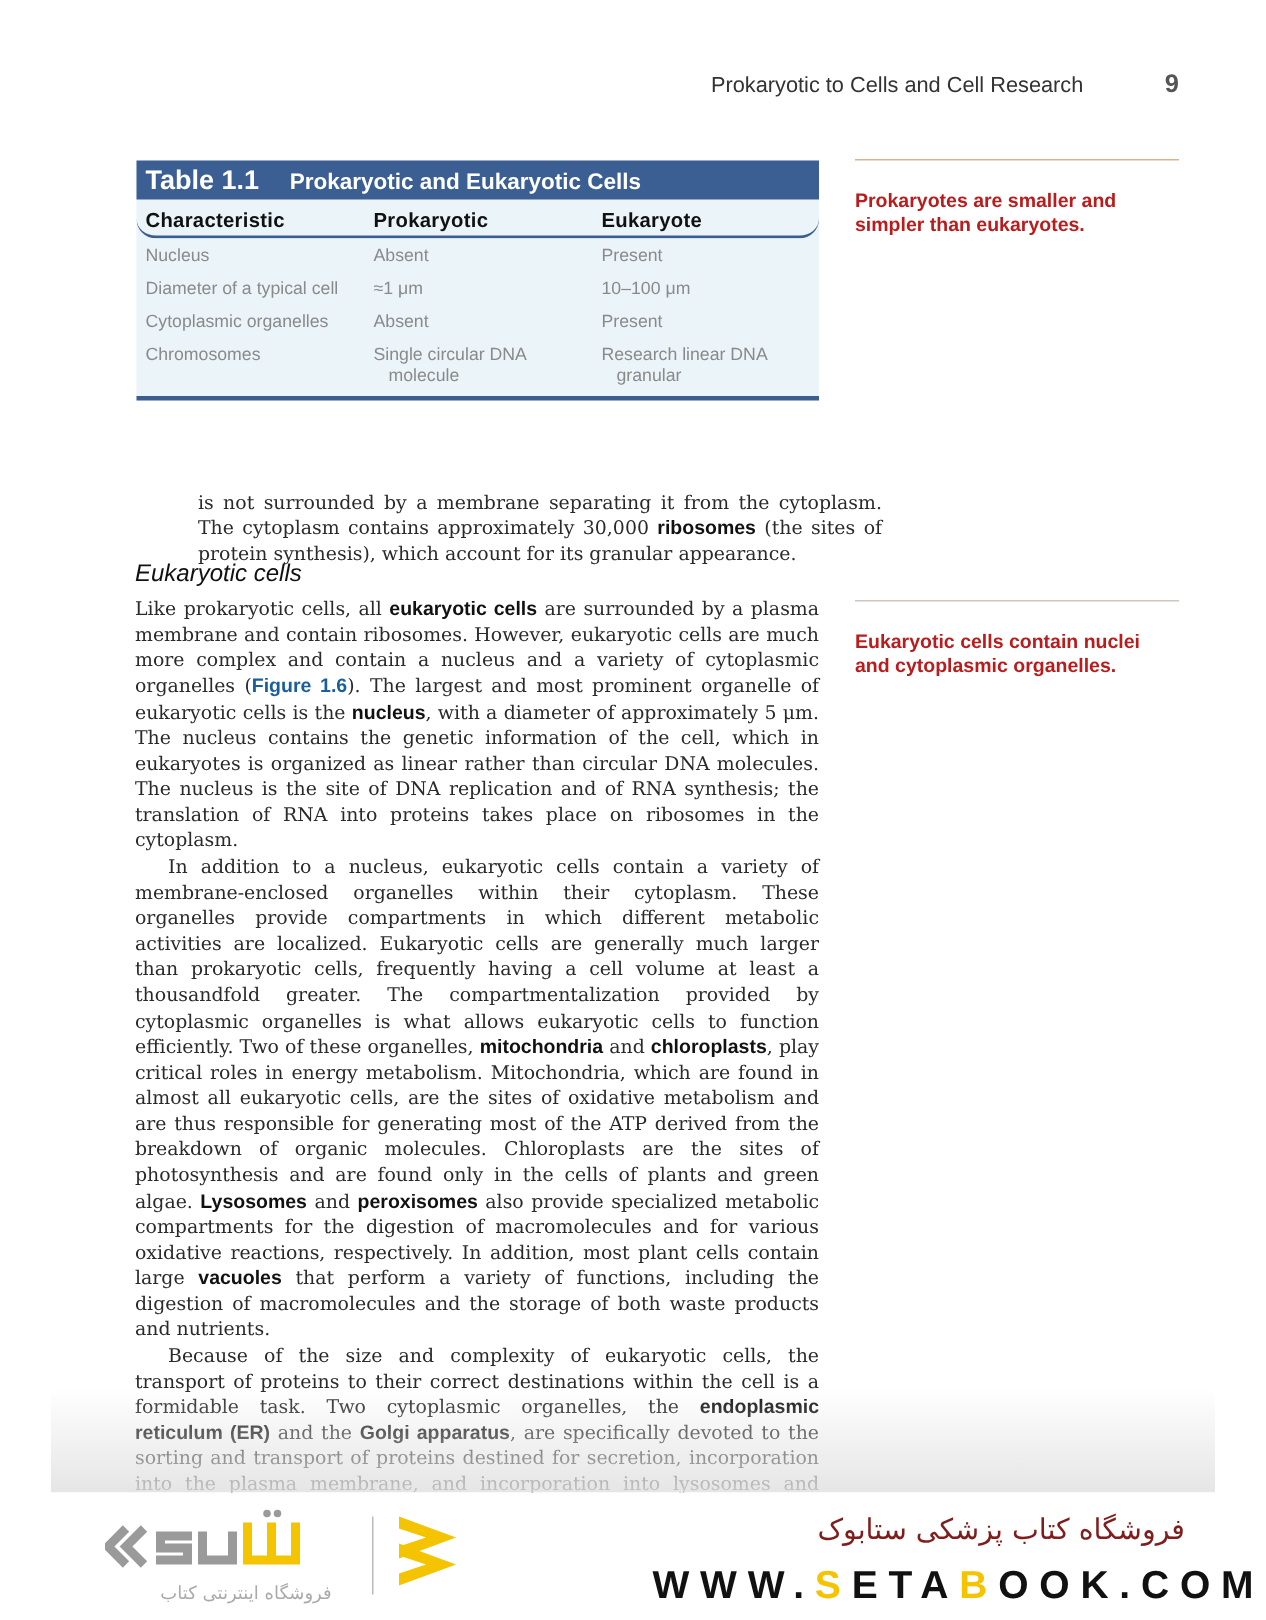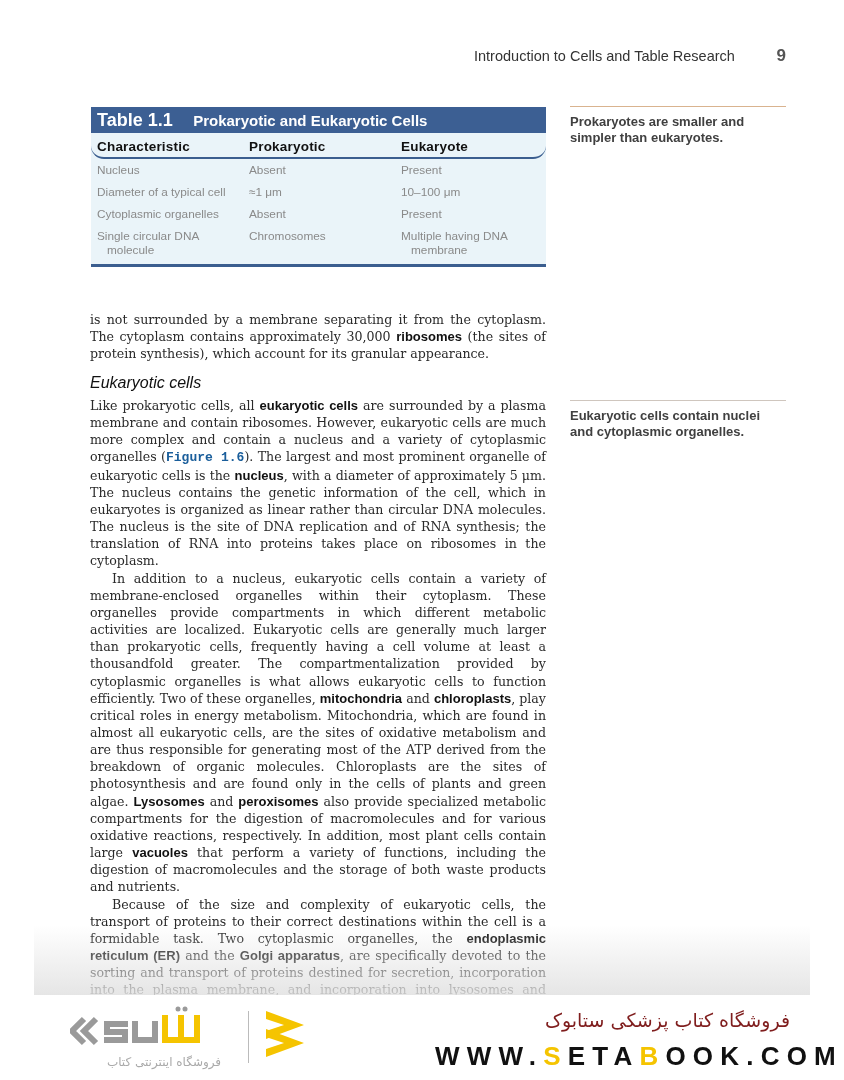--- a/index.html
+++ b/index.html
@@ -38,35 +38,35 @@
   }
   .trow:first-of-type { padding-top: 4px; }
   .trow .cell.wrap { padding-left: 0; }
   .trow .cell .indent { display: block; padding-left: 10px; }
   .tbody { padding-bottom: 5px; }
 
   .sidenote {
     position: absolute; left: 570px; width: 216px;
     border-top: 1px solid #d9b38f;
     font-family: "Liberation Sans", sans-serif; font-size: 13px; font-weight: bold;
-    color: #404040; line-height: 16px; padding-top: 7px;
+    color: #b91c1c; line-height: 16px; padding-top: 19px;
   }
   .sidenote.n1 { top: 106px; }
   .sidenote.n2 { top: 400px; border-top-color: #cfc6be; }
 
   .body-text {
     position: absolute; left: 90px; width: 456px;
     font-family: "DejaVu Serif", serif; font-size: 12.6px; line-height: 17.15px;
     color: #2a2a2a; text-align: justify;
   }
   .body-text p { margin: 0; }
   .body-text p.indent { text-indent: 22px; }
   .body-text b { font-family: "Liberation Sans", sans-serif; font-weight: bold; color: #111; font-size: 13px; }
-  .body-text .ref { font-family: Liberation Mono, monospace; font-weight: bold; color: #1a5e9b; font-size: 13px; margin-top: 12px; }
-  .block1 { top: 311px; }
+  .body-text .ref { font-family: Liberation Sans, sans-serif; font-weight: bold; color: #1a5e9b; font-size: 13px; margin-top: 12px; }
+  .block1 { top: 326px; margin-left: 42px; }
   .section-head {
     position: absolute; left: 90px; top: 374px;
     font-family: "Liberation Sans", sans-serif; font-style: italic; font-size: 16px; color: #111;
   }
   .block2 { top: 397px; }
 
   .fade {
     position: absolute; left: 34px; top: 925px; width: 776px; height: 70px;
     background: linear-gradient(to bottom, rgba(235,235,235,0) 0%, rgba(225,225,225,0.85) 100%);
     pointer-events: none;
@@ -89,21 +89,21 @@
   .store-url {
     position: absolute; left: 435px; top: 46px; font-family: "Liberation Sans", sans-serif;
     font-size: 26px; letter-spacing: 7.2px; color: #111; font-weight: bold; text-align: right;
   }
   .store-url .hl { color: #f5c400; }
 </style>
 </head>
 <body>
 
 <div class="running-head">
-  <span>Introduction to Cells and Table Research</span>
+  <span>Prokaryotic to Cells and Cell Research</span>
   <span class="pnum">9</span>
 </div>
 
 <div class="table">
   <div class="title">
     <span class="num">Table 1.1</span>
     <span class="cap">Prokaryotic and Eukaryotic Cells</span>
   </div>
   <div class="thead">
     <span>Characteristic</span>
@@ -120,28 +120,28 @@
       <span class="cell">Diameter of a typical cell</span>
       <span class="cell">≈1 μm</span>
       <span class="cell">10–100 μm</span>
     </div>
     <div class="trow" style="padding-top:6px">
       <span class="cell">Cytoplasmic organelles</span>
       <span class="cell">Absent</span>
       <span class="cell">Present</span>
     </div>
     <div class="trow" style="padding-top:6px">
+      <span class="cell">Chromosomes</span>
       <span class="cell wrap">
         <span>Single circular DNA</span>
         <span class="indent">molecule</span>
       </span>
-      <span class="cell">Chromosomes</span>
       <span class="cell wrap">
-        <span>Multiple having DNA</span>
-        <span class="indent">membrane</span>
+        <span>Research linear DNA</span>
+        <span class="indent">granular</span>
       </span>
     </div>
   </div>
 </div>
 
 <div class="sidenote n1">Prokaryotes are smaller and simpler than eukaryotes.</div>
 <div class="sidenote n2">Eukaryotic cells contain nuclei and cytoplasmic organelles.</div>
 
 <div class="body-text block1">
   <p><span>is not surrounded by a membrane separating it from the cytoplasm. The cytoplasm contains approximately 30,000 </span><b>ribosomes</b><span> (the sites of protein synthesis), which account for its granular appearance.</span></p>

